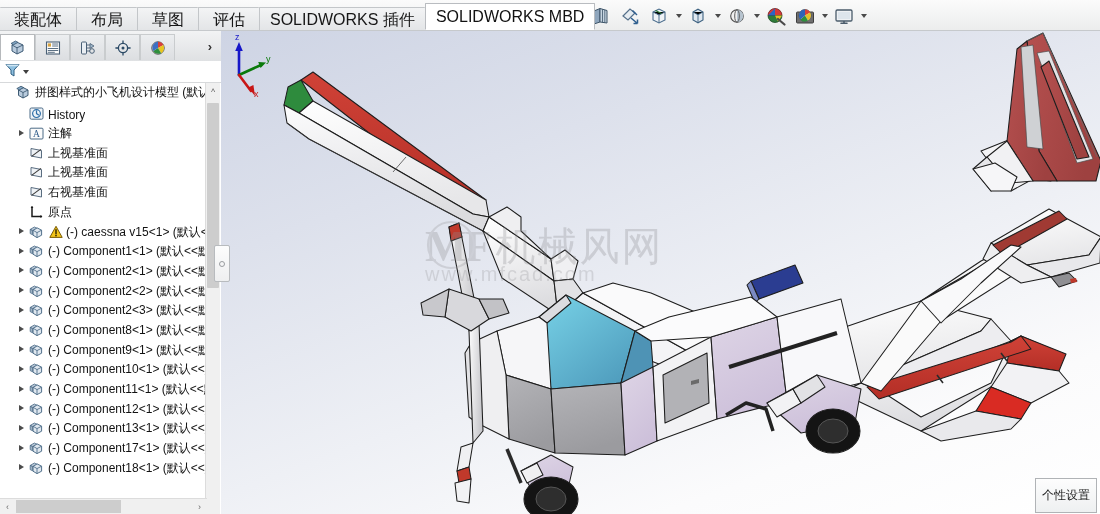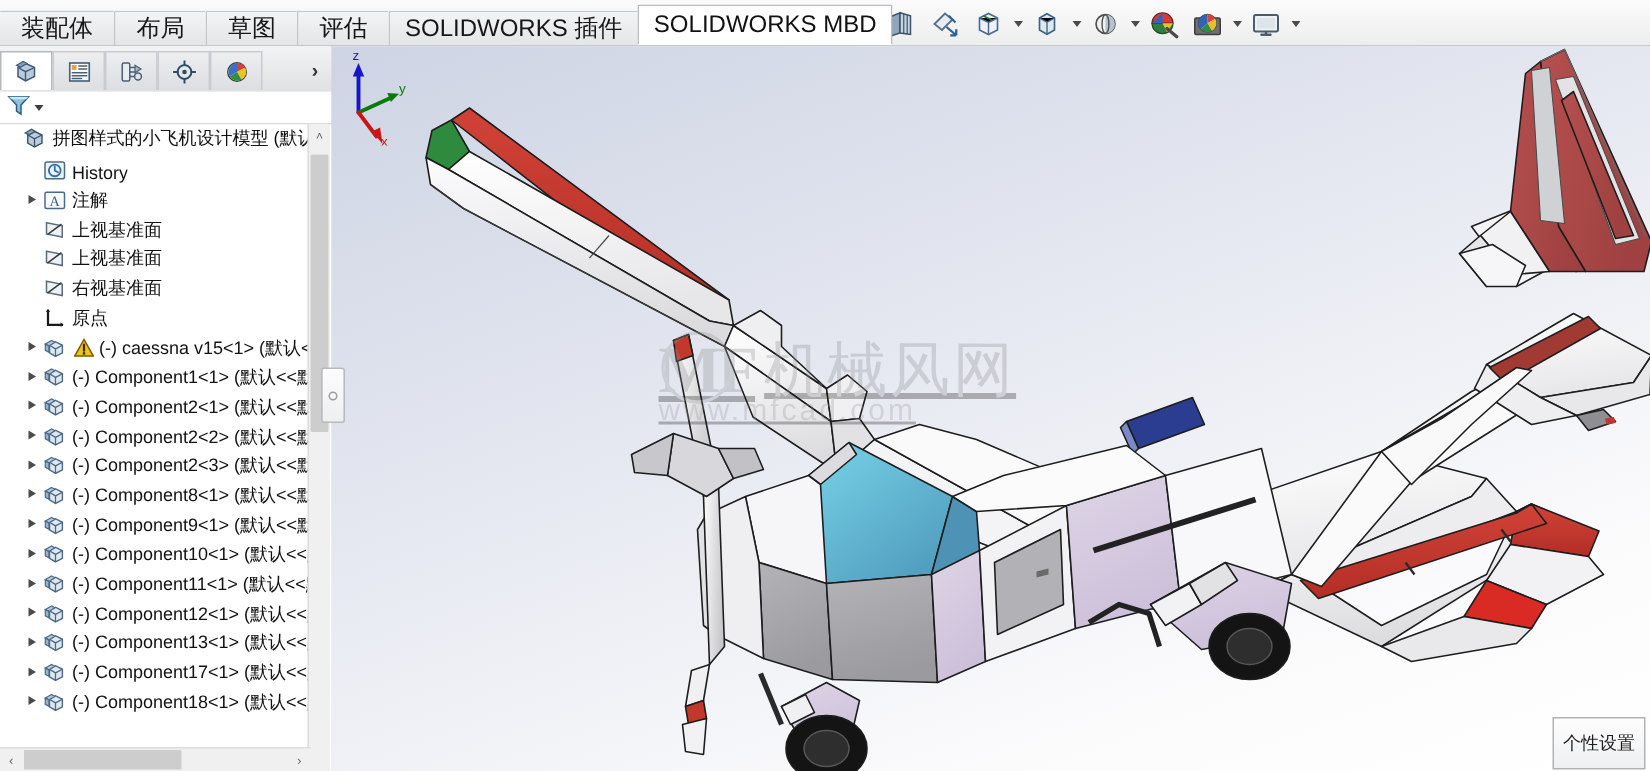--- a/index.html
+++ b/index.html
@@ -136,22 +136,22 @@
   
   .canvas{
     position:absolute;left:221px;top:31px;width:879px;height:483px;
     background:linear-gradient(160deg,#ced4e4 0%,#dde1ec 28%,#eef0f5 58%,#fbfbfc 80%,#ffffff 100%);
     overflow:hidden;
   }
   .canvas svg{position:absolute;left:0;top:0;}
 
   
   .wm{
-    position:absolute;left:218px;top:188px;width:270px;height:90px;
-    opacity:.30;pointer-events:none;user-select:none;text-decoration:underline;
+    position:absolute;left:204px;top:188px;width:270px;height:90px;
+    opacity:.30;pointer-events:none;user-select:none;
   }
   .wm .wmtop{display:flex;align-items:center;height:54px;}
   .wm .mf{
     font-size:44px;font-weight:bold;color:#8e8e92;letter-spacing:-2px;
     font-family:"Liberation Serif",serif;
   }
   .wm .cn{font-size:40px;color:#8e8e92;margin-left:6px;letter-spacing:2px;}
   .wm .url{font-size:20px;color:#9b9b9f;letter-spacing:2px;margin-top:-10px;text-align:left;}
 
   

